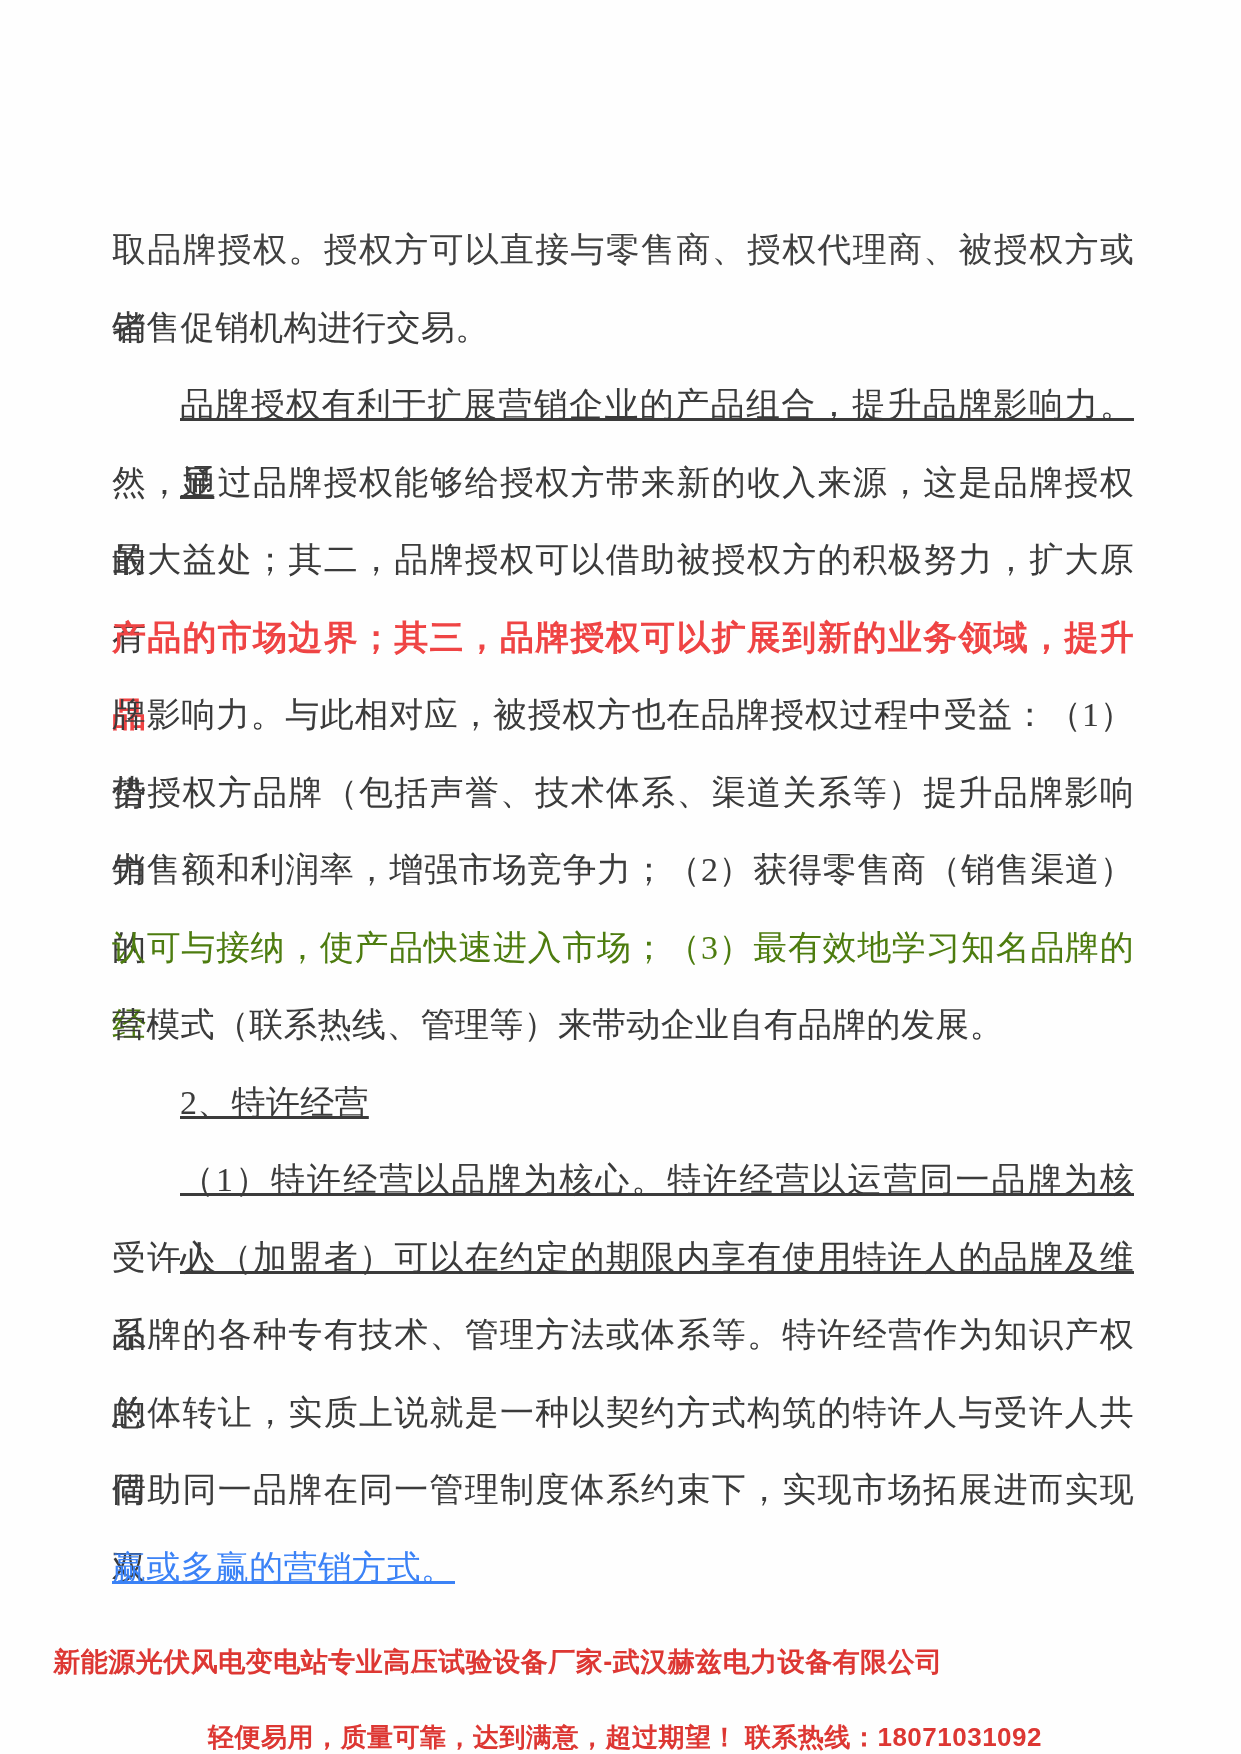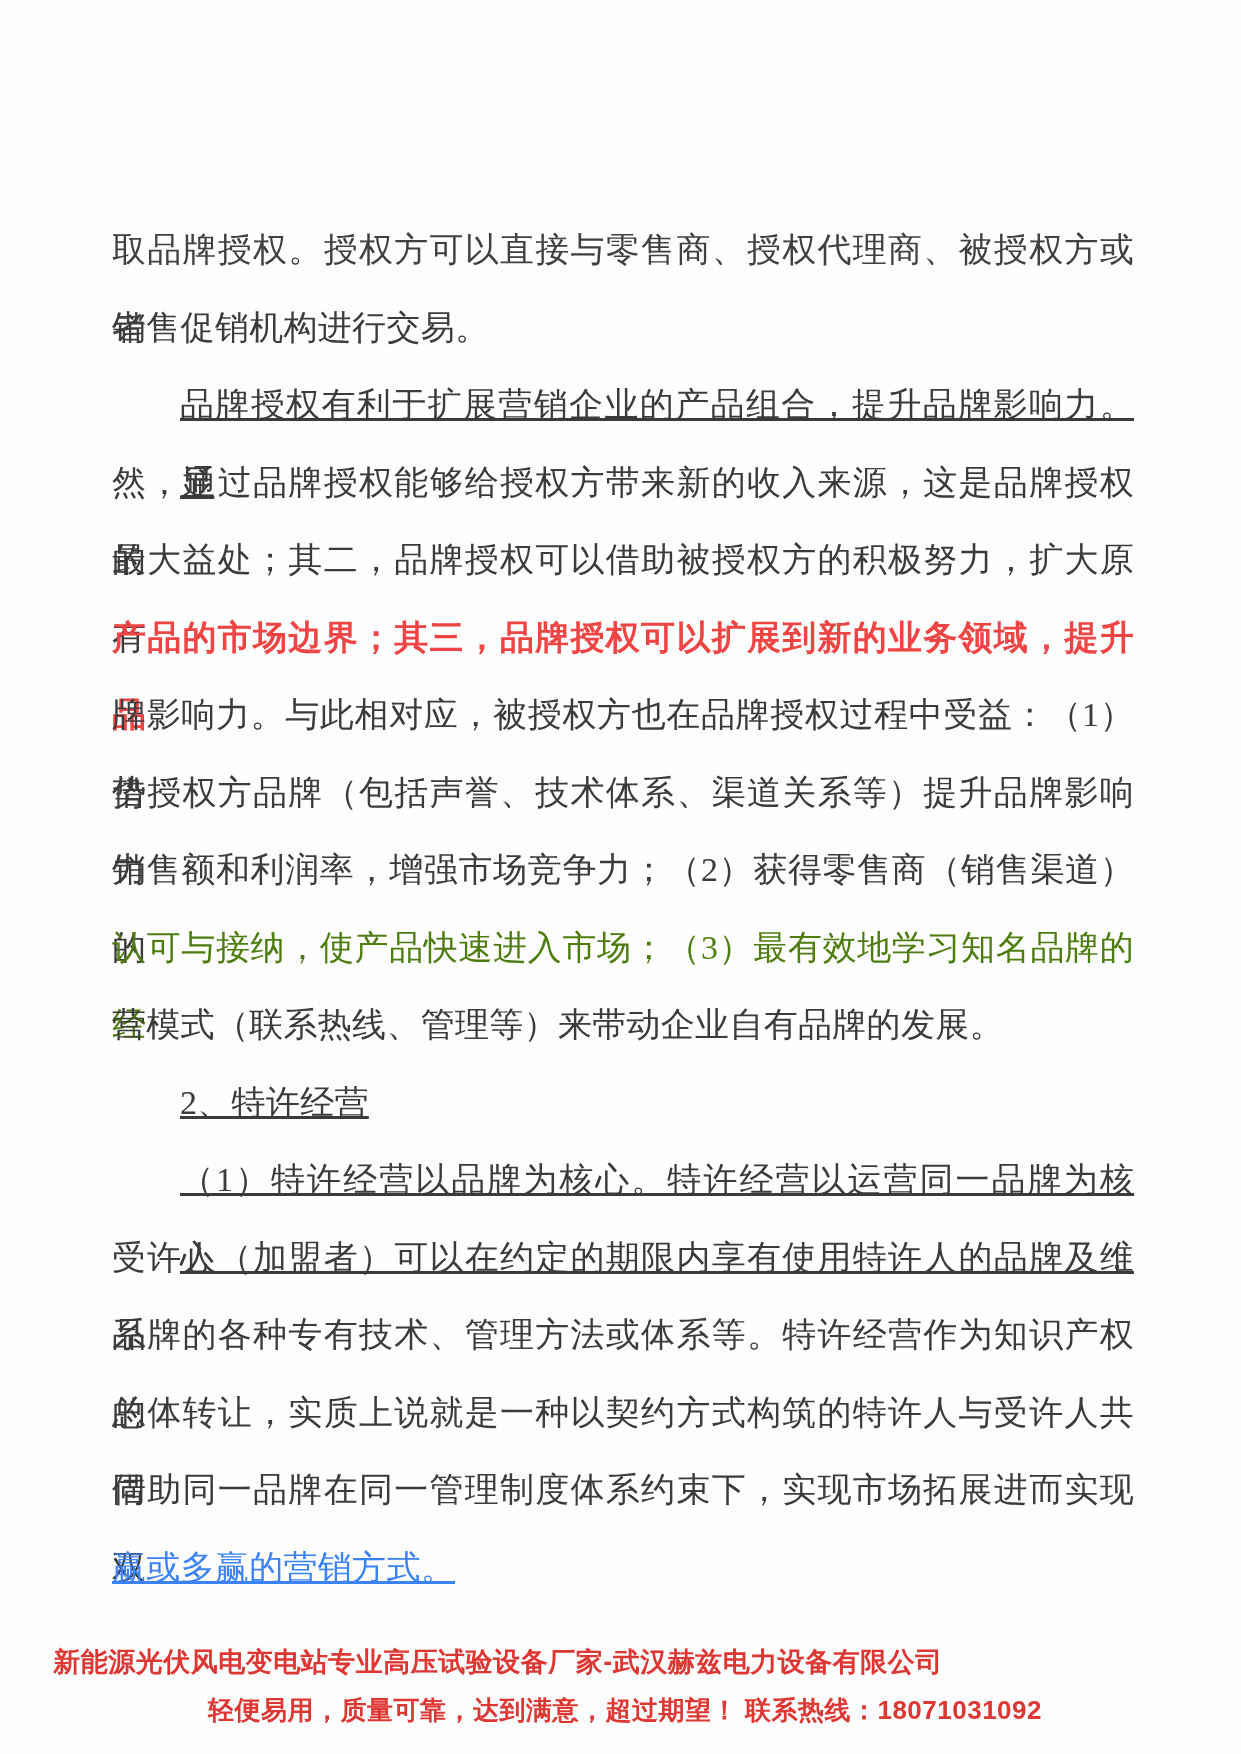--- a/index.html
+++ b/index.html
@@ -49,21 +49,21 @@
   }
   .footer-line1 {
     width: 100%;
     text-align: center;
     font-size: 27px;
     line-height: 34px;
     letter-spacing: 0.5px;
   }
   .footer-line2 {
     position: absolute;
-    top: 48px;
+    top: 75px;
     left: 208px;
     width: 834px;
     display: flex;
     justify-content: space-between;
     font-size: 26px;
     line-height: 34px;
     letter-spacing: 0.5px;
   }
 </style>
 </head>

